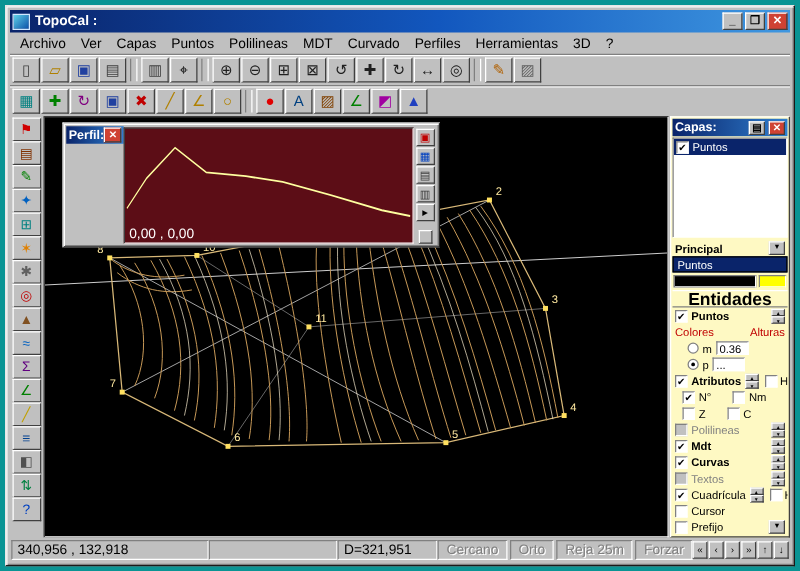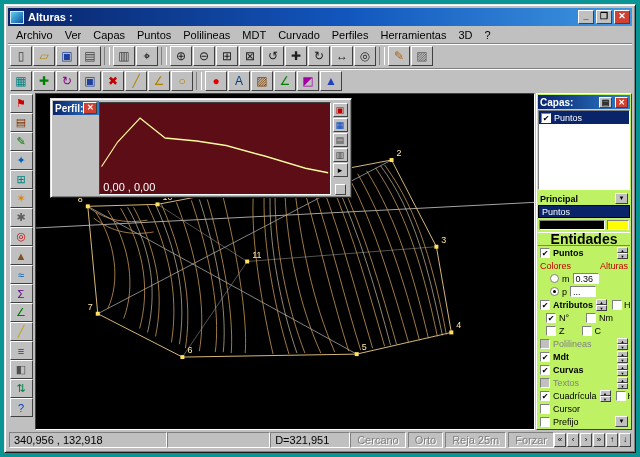--- a/index.html
+++ b/index.html
@@ -53,21 +53,21 @@
   .p-body { flex:1 1 auto; display:flex; min-height:0; margin-top:1px; }
   .p-chart { flex:1 1 auto; position:relative; border:1px solid; border-color:#404040 #fff #fff #404040; }
   .p-chart svg { display:block; width:100%; height:100%; }
   .p-coords { position:absolute; left:3px; bottom:1px; color:#fff; font-size:11px; }
   .p-side { width:18px; flex:0 0 18px; display:flex; flex-direction:column; align-items:center; padding-top:1px; gap:1px; }
   .p-sbtn { width:15px; height:14px; background:#c0c0c0; border:1px solid; border-color:#fff #404040 #404040 #fff;
             display:flex; align-items:center; justify-content:center; font-size:9px; }
   .p-grip { margin-top:auto; width:11px; height:11px; background:#c0c0c0; border:1px solid; border-color:#fff #404040 #404040 #fff; }
 
   
-  .rpanel { width:96px; flex:0 0 96px; background:#bef264; border:1px solid; border-color:#fff #404040 #404040 #fff;
+  .rpanel { width:96px; flex:0 0 96px; background:#fef9c3; border:1px solid; border-color:#fff #404040 #404040 #fff;
             display:flex; flex-direction:column; font-size:9px; padding:1px; }
   .rp-title { height:14px; flex:0 0 14px; background:linear-gradient(90deg,#0a246a,#2f7fd0); color:#fff; font-weight:bold; font-size:10px;
               display:flex; align-items:center; padding:0 2px; gap:2px; }
   .rp-ticon { margin-left:auto; width:13px; height:11px; background:#c0c0c0; border:1px solid; border-color:#fff #404040 #404040 #fff;
               font-size:8px; line-height:9px; text-align:center; color:#000; }
   .rp-ticon.close { background:#cf4233; color:#fff; margin-left:1px; font-weight:bold; }
   .layer-list { background:#fff; border:1px solid; border-color:#808080 #fff #fff #808080; height:80px; flex:0 0 80px; margin-top:1px; overflow:hidden; }
   .layer-row { height:13px; display:flex; align-items:center; gap:3px; padding:0 2px; }
   .layer-row.sel { background:#0a246a; color:#fff; }
   .combo-row { height:13px; flex:0 0 13px; display:flex; align-items:center; padding:0 2px; margin-top:2px; font-weight:bold; }
@@ -106,21 +106,21 @@
   .navbtn { width:12px; height:14px; background:#c0c0c0; border:1px solid; border-color:#fff #404040 #404040 #fff;
             font-size:8px; line-height:12px; text-align:center; }
 </style>
 </head>
 <body>
 
 <div class="win">
 
   <div class="titlebar">
     <span class="title-icon"></span>
-    <span>Alturas :</span>
+    <span>TopoCal :</span>
     <span class="tb-btns">
       <span class="wbtn">_</span>
       <span class="wbtn">❐</span>
       <span class="wbtn close">✕</span>
     </span>
   </div>
 
   <div class="menubar" id="menubar">
       <div class="menu-item">Archivo</div>
       <div class="menu-item">Ver</div>

